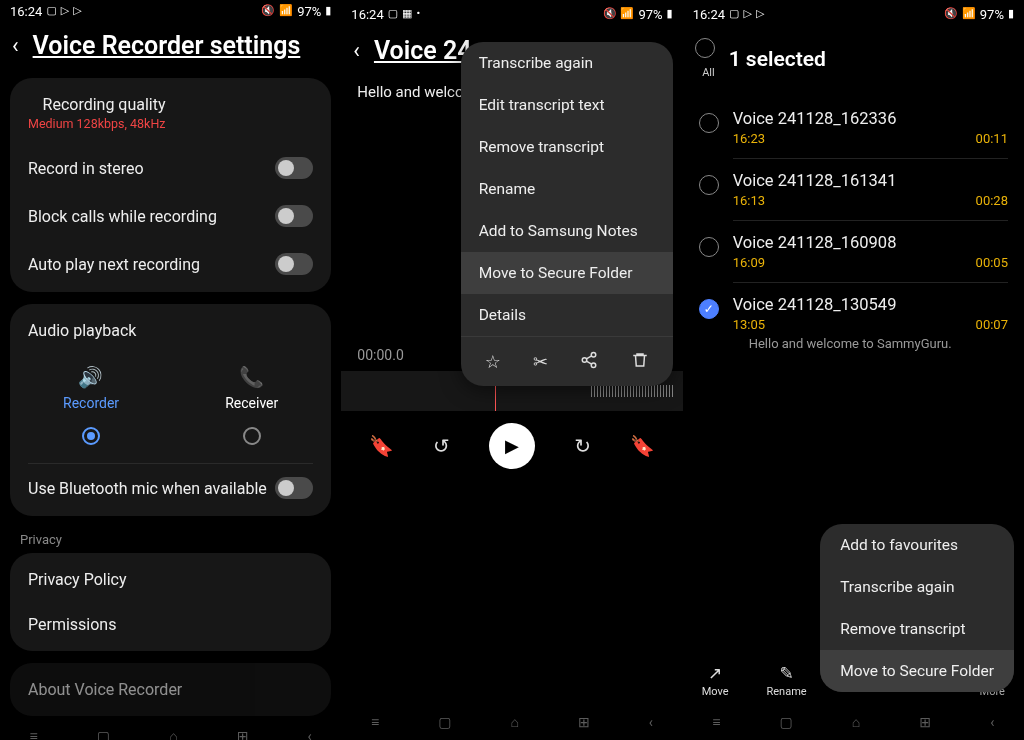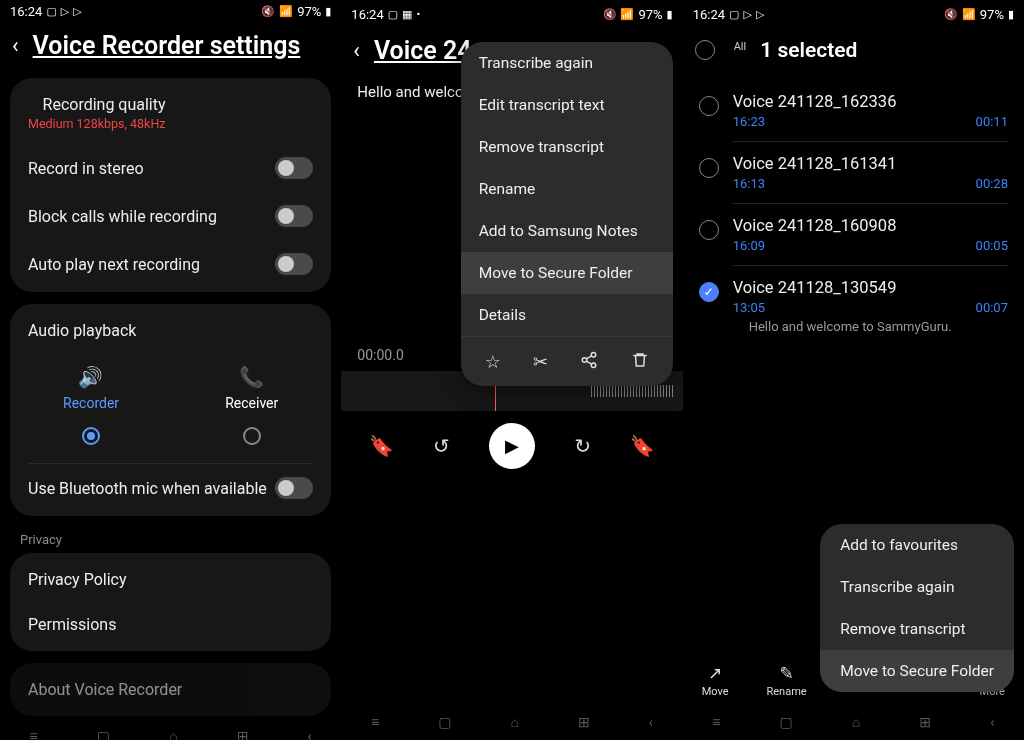--- a/index.html
+++ b/index.html
@@ -1,19 +1,19 @@
 <!DOCTYPE html>
 <html><head>
 <meta charset="utf-8">
 <style>
 * { margin: 0; padding: 0; box-sizing: border-box; font-family: -apple-system, BlinkMacSystemFont, "Segoe UI", Roboto, Arial, sans-serif; }
 body { background: #000; color: #fff; width: 1024px; height: 740px; display: flex; overflow: hidden; }
 .panel { width: 341.33px; height: 740px; background: #000; position: relative; display: flex; flex-direction: column; }
 .statusbar { display: flex; justify-content: space-between; align-items: center; padding: 4px 10px; font-size: 13px; height: 28px; }
-.statusbar .left, .statusbar .right { display: flex; align-items: center; gap: 4px; }
+.statusbar .left, .statusbar .right { display: flex; align-items: flex-start; gap: 4px; }
 .sb-icon { font-size: 11px; }
 
 
 .header1 { display: flex; align-items: center; gap: 14px; padding: 8px 12px 18px 12px; }
 .back-arrow { font-size: 22px; }
 .header1-title { font-size: 25px; font-weight: 600; text-decoration: underline; }
 .card { background: #171717; border-radius: 22px; margin: 0 10px 12px 10px; padding: 4px 0; }
 .row { padding: 13px 18px; display: flex; justify-content: space-between; align-items: center; }
 .row-title { font-size: 16px; color: #eee; text-align: right; }
 .row-sub { font-size: 12.5px; color: #ef4444; margin-top: 2px; }
@@ -49,29 +49,29 @@
 .wave-line { position:absolute; left:45%; top:0; width:1.5px; height:100%; background:#f55; }
 .wave-marks { position:absolute; right:10px; top:14px; display:flex; gap:2px; }
 .wave-marks i { width:1px; height:12px; background:#888; display:block; }
 .player-ctrl { display:flex; justify-content:space-around; align-items:center; padding:12px 8px; }
 .play-btn { width:46px; height:46px; border-radius:50%; background:#fff; display:flex; align-items:center; justify-content:center; color:#000; font-size:18px; }
 .pc-icon { font-size:20px; color:#ddd; }
 
 
 .header3 { display:flex; align-items:center; gap:14px; padding:10px 12px 18px 12px; }
 .sel-circle { width:20px; height:20px; border:1.5px solid #888; border-radius:50%; }
-.sel-col { display:flex; flex-direction:row; align-items:flex-start; gap:19px; }
+.sel-col { display:flex; flex-direction:column; align-items:flex-end; gap:8px; }
 .sel-all { font-size:11px; color:#ccc; }
 .header3-title { font-size:21px; font-weight:600; }
 .rec-item { display:flex; align-items:flex-start; gap:14px; padding:12px 16px; }
 .rec-check { width:20px; height:20px; border:1.5px solid #888; border-radius:50%; margin-top:4px; flex-shrink:0; }
 .rec-check.on { background:#4d7fff; border-color:#4d7fff; display:flex; align-items:center; justify-content:center; color:#fff; font-size:12px; }
 .rec-body { flex:1; }
 .rec-body .rn { font-size:16.5px; color:#eee; }
-.rec-meta { display:flex; justify-content:space-between; margin-top:3px; font-size:13px; color:#3b82f6; }
+.rec-meta { display:flex; justify-content:space-between; margin-top:3px; font-size:13px; color:#eab308; }
 .rec-preview { font-size:13px; color:#999; margin-top:4px;padding-left:16px; }
 .rec-div { height:1px; background:#222; margin:0 16px 0 50px; }
 
 .more-menu { position:absolute; bottom:48px; right:10px; background:#2c2c2c; border-radius:22px; overflow:hidden; z-index:5; box-shadow:0 4px 20px rgba(0,0,0,0.5);margin-top:32px; }
 .more-menu .menu-item { padding:12px 20px; }
 
 .action-bar { display:flex; justify-content:space-around; padding:6px 0; }
 .ab-item { display:flex; flex-direction:column; align-items:center; gap:2px; font-size:11px; color:#ddd; }
 .ab-item .ic { font-size:17px; }
 

